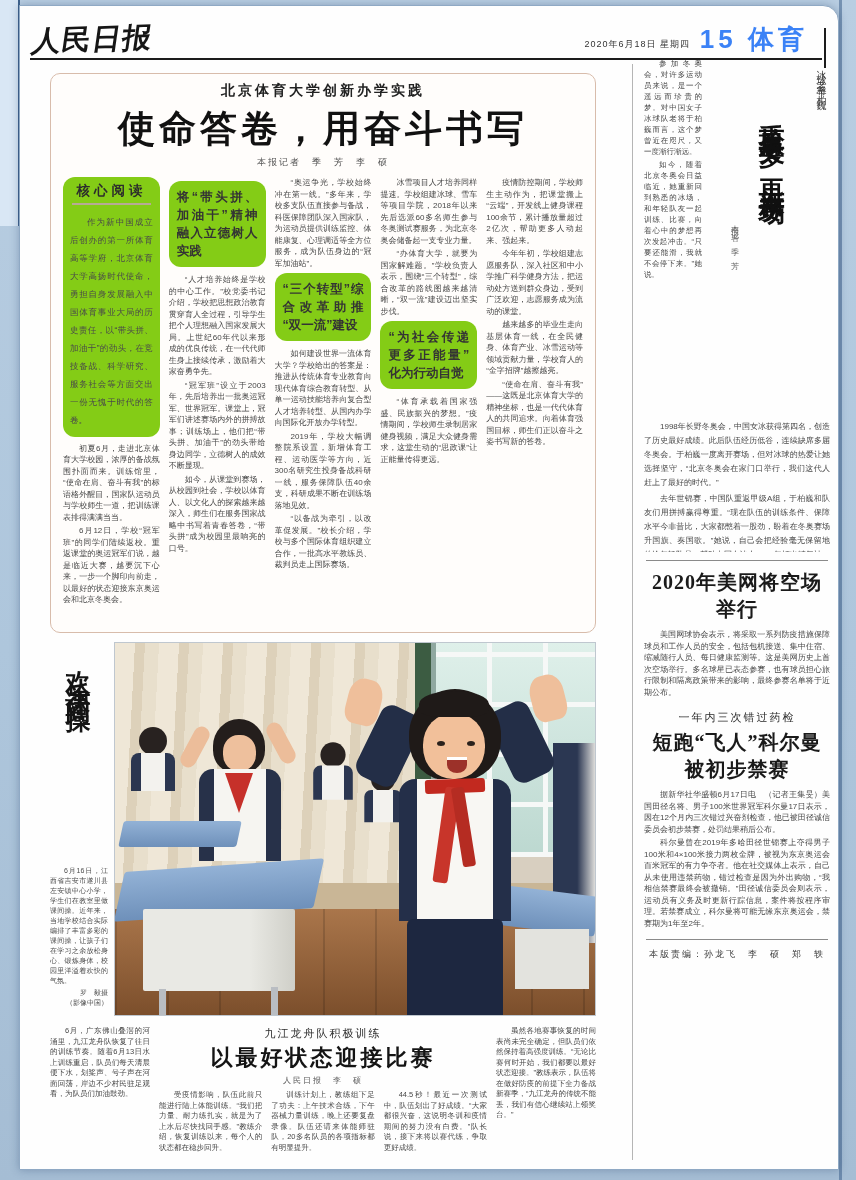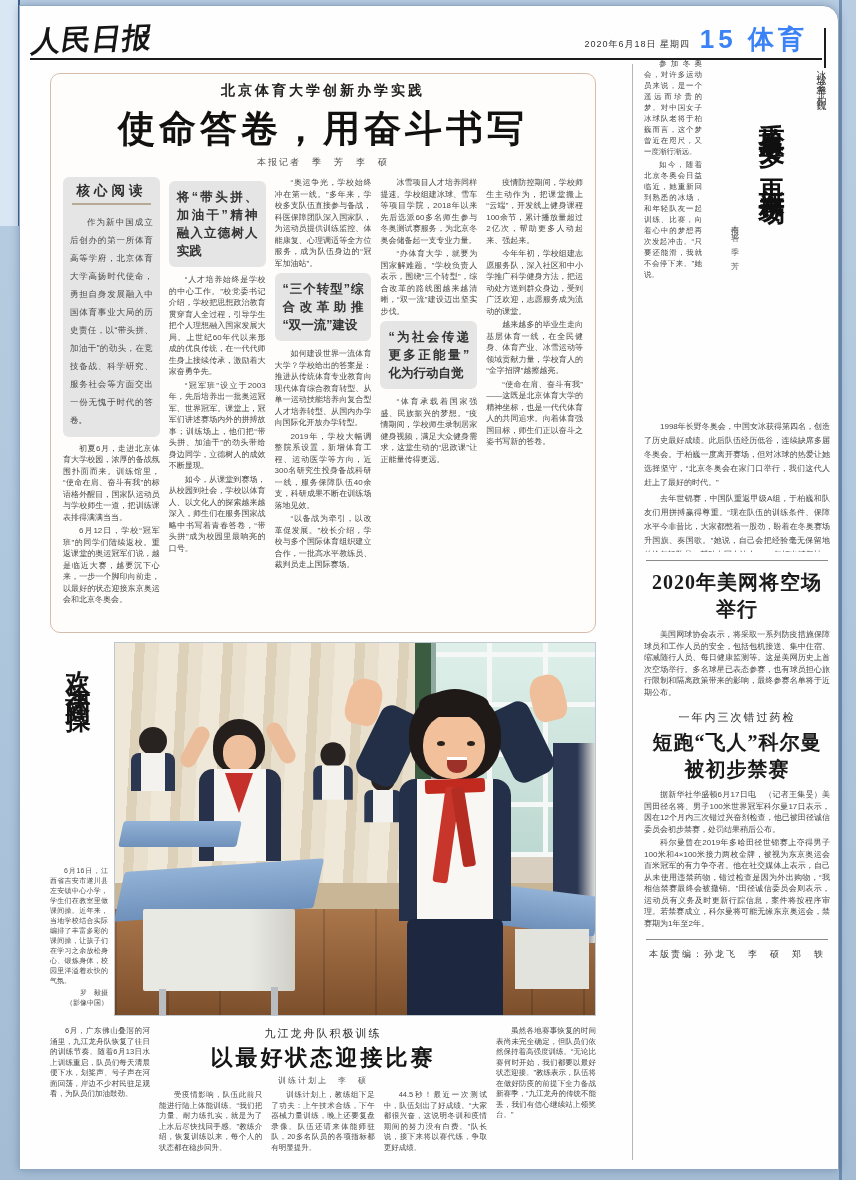--- a/index.html
+++ b/index.html
@@ -37,21 +37,21 @@
     background:#fffdfb;
   }
   .kicker{text-align:center;font-size:14px;font-weight:bold;color:#222;letter-spacing:3px;}
   .main-headline{
     margin:4px 0 2px 0;text-align:center;font-size:37px;font-weight:900;color:#111;
     letter-spacing:4px;font-family:"Liberation Sans","DejaVu Sans",sans-serif;
   }
   .byline{text-align:center;font-size:9px;color:#555;letter-spacing:2px;margin-bottom:8px;}
   .cols{display:flex;gap:9px;height:438px;overflow:hidden;}
   .col{flex:1 1 0;overflow:hidden;font-size:8px;line-height:11.5px;color:#474747;}
-  .tan-box{background:#e5e5e5;border-radius:6px;}
+  .tan-box{background:#84cc16;border-radius:12px;}
   .core-box{padding:8px 7px;margin-bottom:6px;min-height:232px;box-sizing:border-box;}
   .core-title{text-align:center;font-size:13.5px;font-weight:bold;color:#2c2c2c;letter-spacing:4px;}
   .core-rule{height:2px;background:#b7aa95;margin:6px 2px 8px 2px;}
   .core-text{margin:0;text-indent:2em;text-align:justify;font-size:8.5px;line-height:18px;color:#4a4a4a;}
   .subhead{
     padding:7px 8px;margin:4px 0 7px 0;font-size:12.5px;line-height:18px;font-weight:bold;
     color:#343434;text-align:justify;
   }
   
   .v-divider{position:absolute;left:612px;top:58px;width:1px;height:1096px;background:#b5b5b5;}
@@ -330,21 +330,21 @@
     </div>
   </section>
 
   <section class="bottom-article">
     <div class="ba-col">
         <p class="para">6月，广东佛山叠滘的河涌里，九江龙舟队恢复了往日的训练节奏。随着6月13日水上训练重启，队员们每天清晨便下水，划桨声、号子声在河面回荡，岸边不少村民驻足观看，为队员们加油鼓劲。</p>
       </div>
     <div class="ba-center">
       <div class="ba-kicker">九江龙舟队积极训练</div>
       <h2 class="ba-headline">以最好状态迎接比赛</h2>
-      <div class="ba-byline">训练计划上　李　硕</div>
+      <div class="ba-byline">人民日报　李　硕</div>
       <div class="ba-cols">
         <div>
             <p class="para">受疫情影响，队伍此前只能进行陆上体能训练。“我们把力量、耐力练扎实，就是为了上水后尽快找回手感。”教练介绍，恢复训练以来，每个人的状态都在稳步回升。</p>
           </div>
         <div>
             <p class="para">训练计划上，教练组下足了功夫：上午技术合练，下午器械力量训练，晚上还要复盘录像。队伍还请来体能师驻队，20多名队员的各项指标都有明显提升。</p>
           </div>
         <div>
             <p class="para">44.5秒！最近一次测试中，队伍划出了好成绩。“大家都很兴奋，这说明冬训和疫情期间的努力没有白费。”队长说，接下来将以赛代练，争取更好成绩。</p>
           </div>

